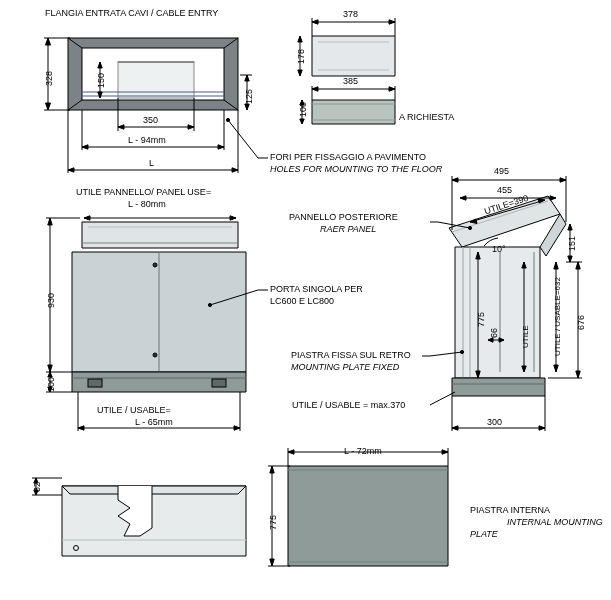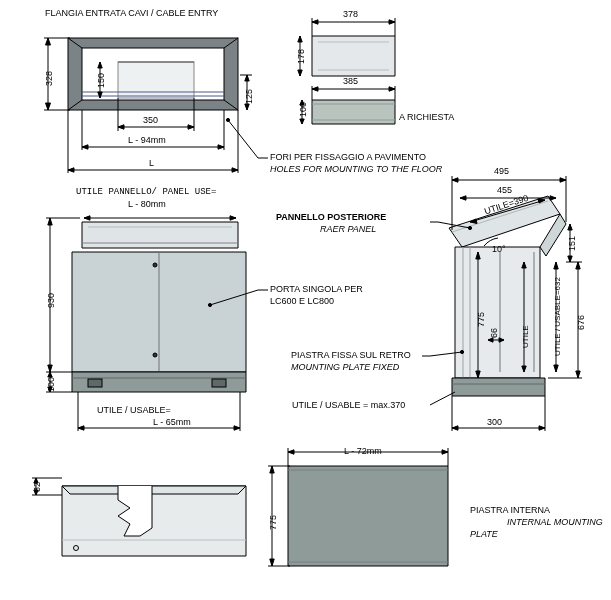--- a/index.html
+++ b/index.html
@@ -306,28 +306,28 @@
 
   <div class="lbl" style="left:343px;top:9px;">378</div>
   <div class="vert" style="left:296px;top:64px;">178</div>
   <div class="lbl" style="left:343px;top:76px;">385</div>
   <div class="vert" style="left:298px;top:117px;">100</div>
   <div class="lbl" style="left:399px;top:112px;">A RICHIESTA</div>
 
   <div class="lbl" style="left:270px;top:152px;">FORI PER FISSAGGIO A PAVIMENTO</div>
   <div class="lbl it" style="left:270px;top:164px;">HOLES FOR MOUNTING TO THE FLOOR</div>
 
-  <div class="lbl" style="left:76px;top:187px;font-family:Liberation Mono, monospace;">UTILE PANNELLO/ PANEL USE=</div>
+  <div class="lbl" style="left:76px;top:187px;">UTILE PANNELLO/ PANEL USE=</div>
   <div class="lbl" style="left:128px;top:199px;">L - 80mm</div>
   <div class="vert" style="left:46px;top:308px;">930</div>
   <div class="vert" style="left:46px;top:392px;">100</div>
   <div class="lbl" style="left:97px;top:405px;">UTILE / USABLE=</div>
-  <div class="lbl" style="left:129px;top:417px;padding-left:24px;">L - 65mm</div>
-
-  <div class="lbl" style="left:276px;top:212px;font-weight:bold;">PANNELLO POSTERIORE</div>
+  <div class="lbl" style="left:111px;top:417px;padding-left:24px;">L - 65mm</div>
+
+  <div class="lbl" style="left:289px;top:212px;">PANNELLO POSTERIORE</div>
   <div class="lbl it" style="left:320px;top:224px;">RAER PANEL</div>
   <div class="lbl" style="left:270px;top:284px;">PORTA SINGOLA PER</div>
   <div class="lbl" style="left:270px;top:296px;">LC600 E LC800</div>
   <div class="lbl" style="left:291px;top:350px;">PIASTRA FISSA SUL RETRO</div>
   <div class="lbl it" style="left:291px;top:362px;">MOUNTING PLATE FIXED</div>
   <div class="lbl" style="left:292px;top:400px;">UTILE / USABLE = max.370</div>
 
   <div class="lbl" style="left:494px;top:166px;">495</div>
   <div class="lbl" style="left:497px;top:185px;">455</div>
   <div class="lbl" style="left:483px;top:207px;transform:rotate(-18deg);transform-origin:0 0;">UTILE=390</div>

